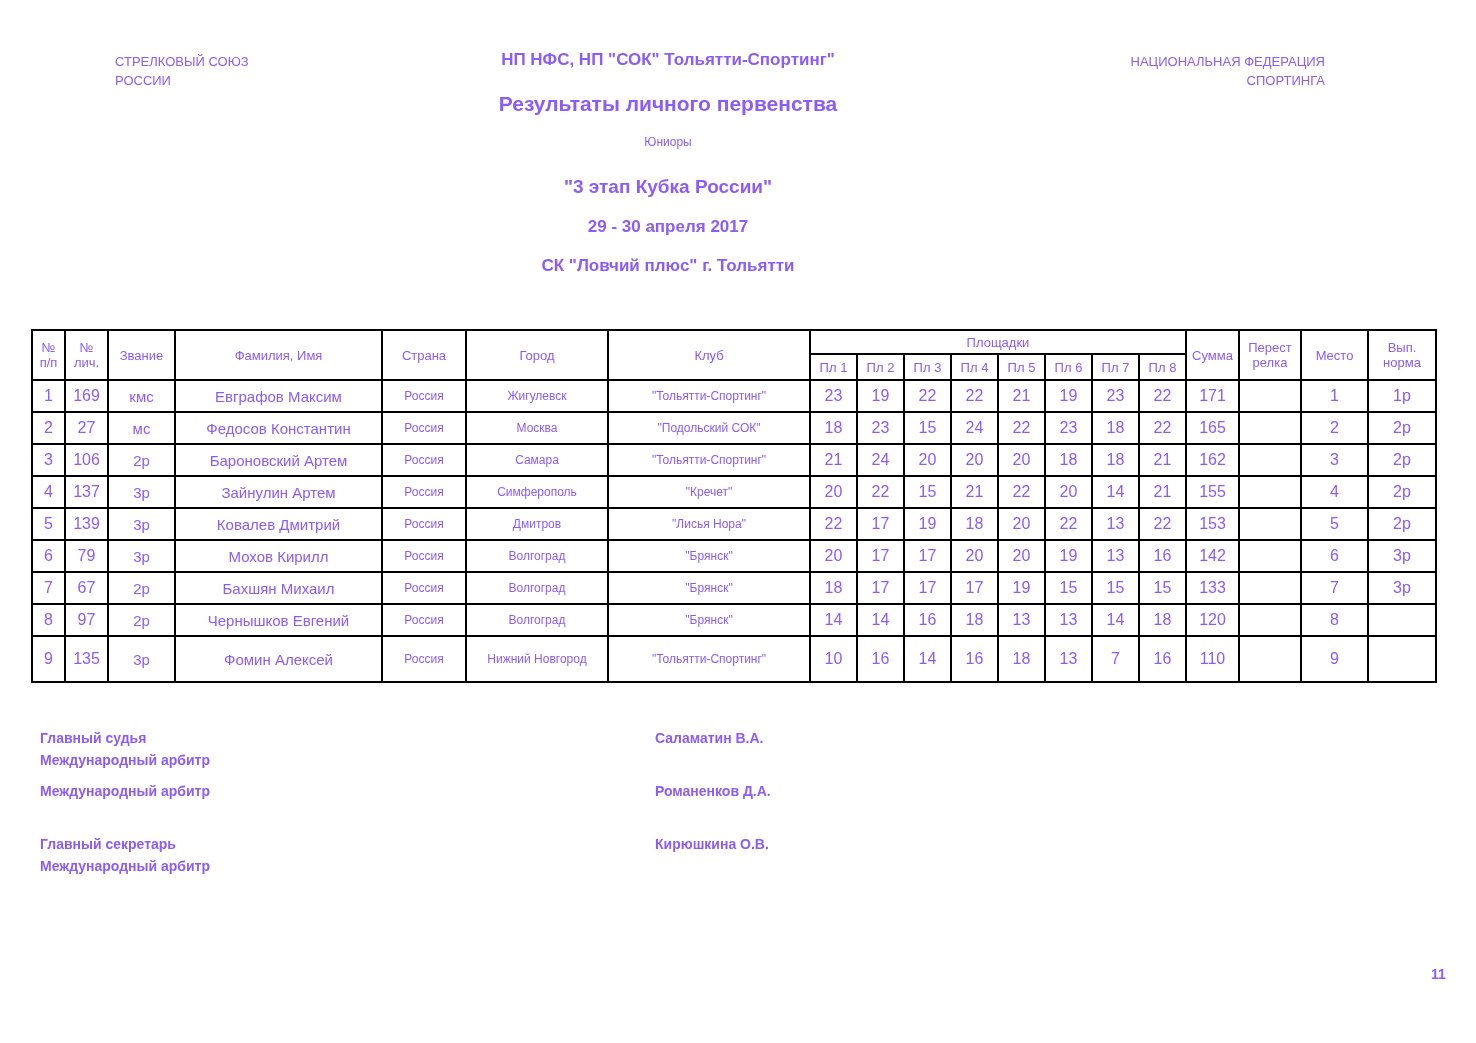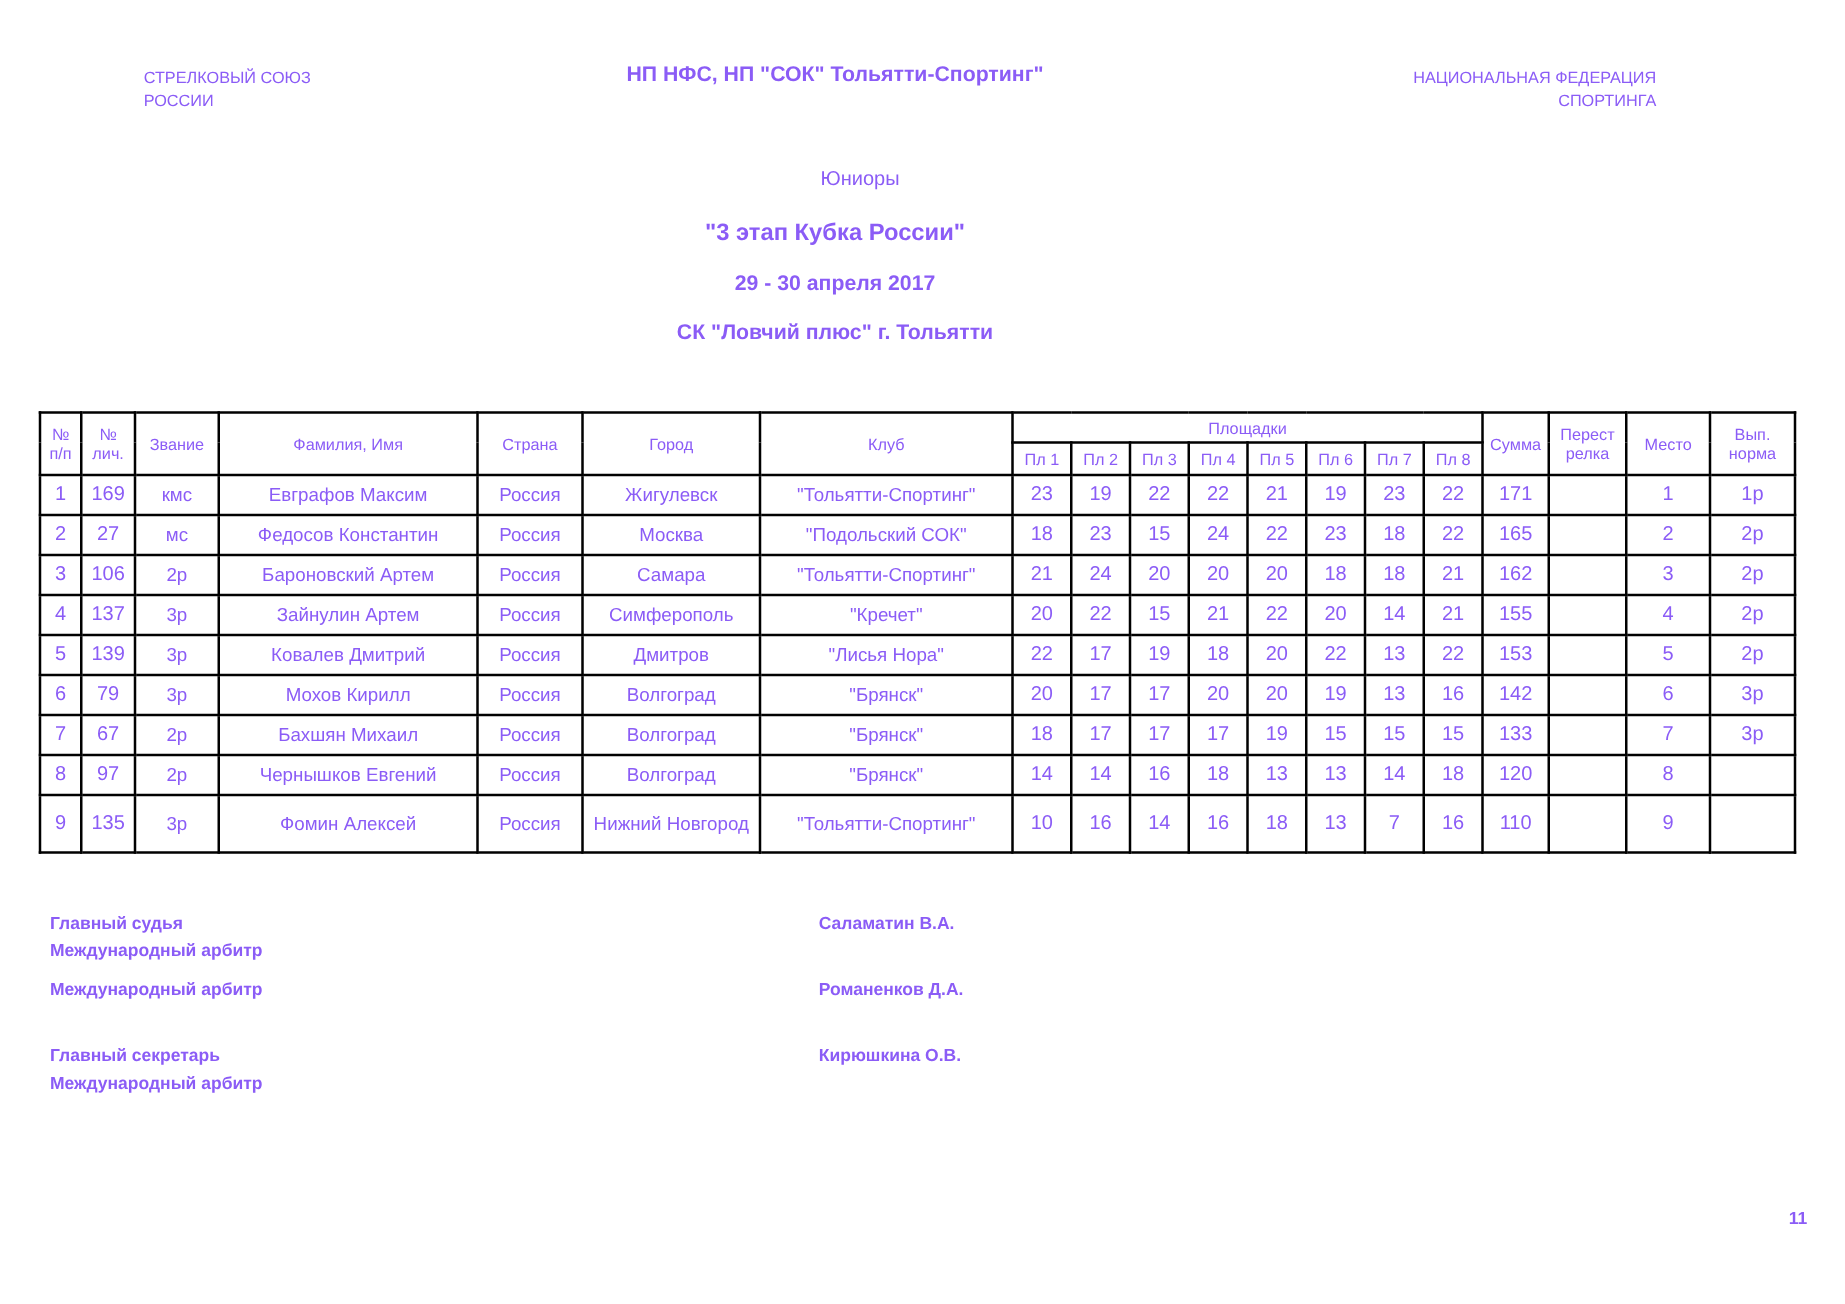--- a/index.html
+++ b/index.html
@@ -34,21 +34,21 @@
   
   .title-line {
     position: absolute;
     left: 0;
     width: 1336px;
     text-align: center;
     white-space: nowrap;
   }
   .t-organizer { top: 50px;  font-size: 17px; font-weight: bold; }
   .t-title     { top: 92px;  font-size: 21px; font-weight: bold; }
-  .t-category  { top: 135px; font-size: 16px; padding-left: 20px; }
+  .t-category  { top: 135px; font-size: 12px; }
   .t-event     { top: 176px; font-size: 19px; font-weight: bold; }
   .t-dates     { top: 217px; font-size: 17px; font-weight: bold; }
   .t-venue     { top: 256px; font-size: 17px; font-weight: bold; }
 
   
   table.results {
     position: absolute;
     left: 31px;
     top: 329px;
     border-collapse: collapse;
@@ -69,21 +69,21 @@
   }
   th.h-name { text-align: left; padding-left: 10px; border-radius: 22px; }
   thead tr.hr1 { height: 24px; }
   thead tr.hr2 { height: 26px; }
   tbody tr { height: 32px; }
   tbody tr:last-child { height: 46px; }
   td.c-num    { font-size: 16px; }
   td.c-id     { font-size: 16px; }
   td.c-rank   { font-size: 15px; }
   td.c-name   { font-size: 15px; text-align: left; padding-left: 10px; white-space: nowrap; }
-  td.c-center { font-size: 15px; white-space: nowrap; margin-top: 27px; }
+  td.c-center { font-size: 12px; white-space: nowrap; margin-top: 27px; }
   td.c-score  { font-size: 16px; }
 
   
   .signatures {
     position: absolute;
     left: 40px;
     top: 727px;
     width: 900px;
   }
   .sig-row {
@@ -127,20 +127,21 @@
     <div>СТРЕЛКОВЫЙ СОЮЗ</div>
     <div>РОССИИ</div>
   </div>
 
   <div class="org-right">
     <div>НАЦИОНАЛЬНАЯ ФЕДЕРАЦИЯ</div>
     <div>СПОРТИНГА</div>
   </div>
 
   <div class="title-line t-organizer">НП НФС, НП "СОК" Тольятти-Спортинг"</div>
+  <div class="title-line t-title">Результаты личного первенства</div>
   <div class="title-line t-category">Юниоры</div>
   <div class="title-line t-event">"3 этап Кубка России"</div>
   <div class="title-line t-dates">29 - 30 апреля 2017</div>
   <div class="title-line t-venue">СК "Ловчий плюс" г. Тольятти</div>
 
   <table class="results">
     <colgroup>
       <col style="width:33px">
         <col style="width:43px">
         <col style="width:67px">

